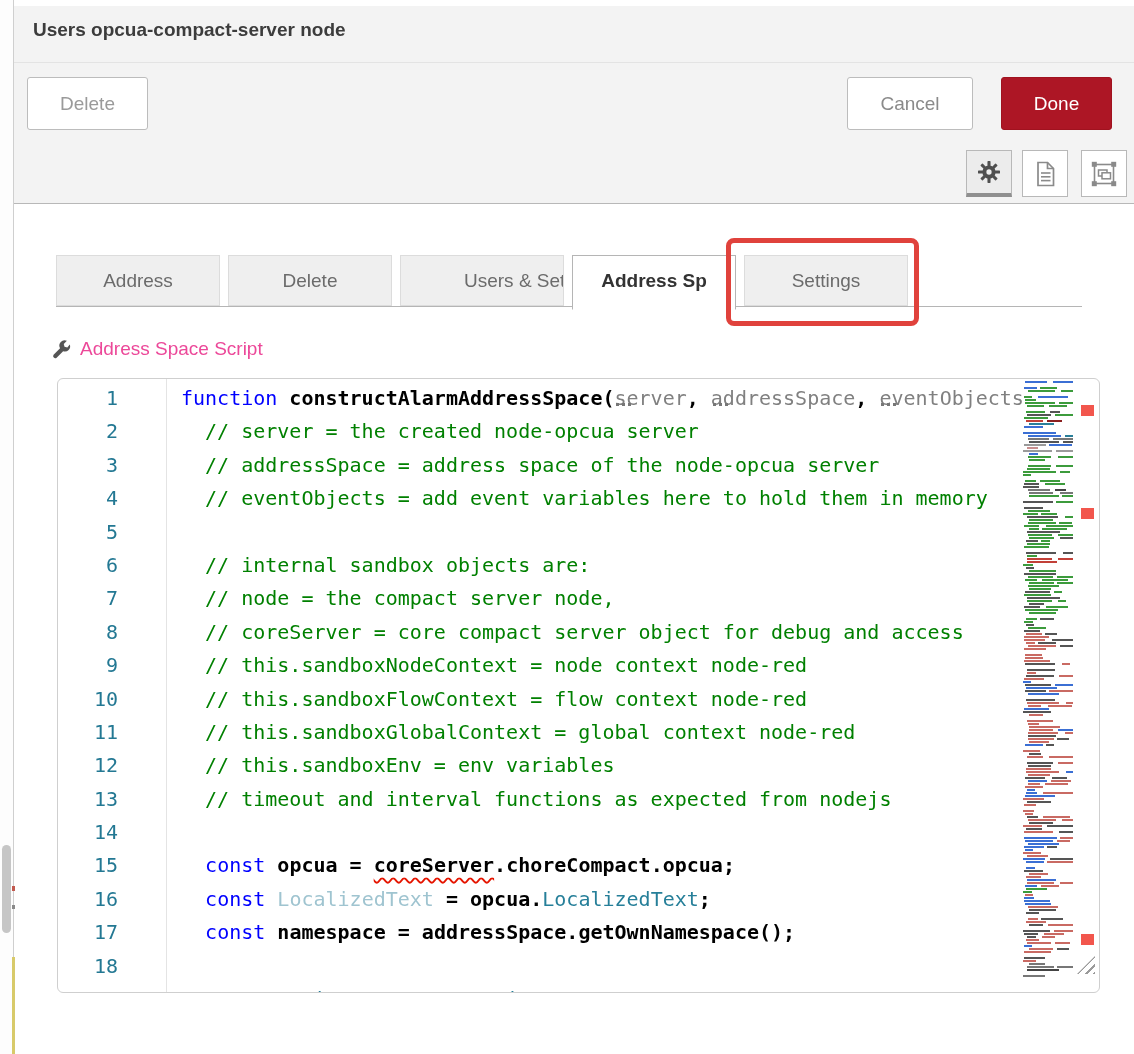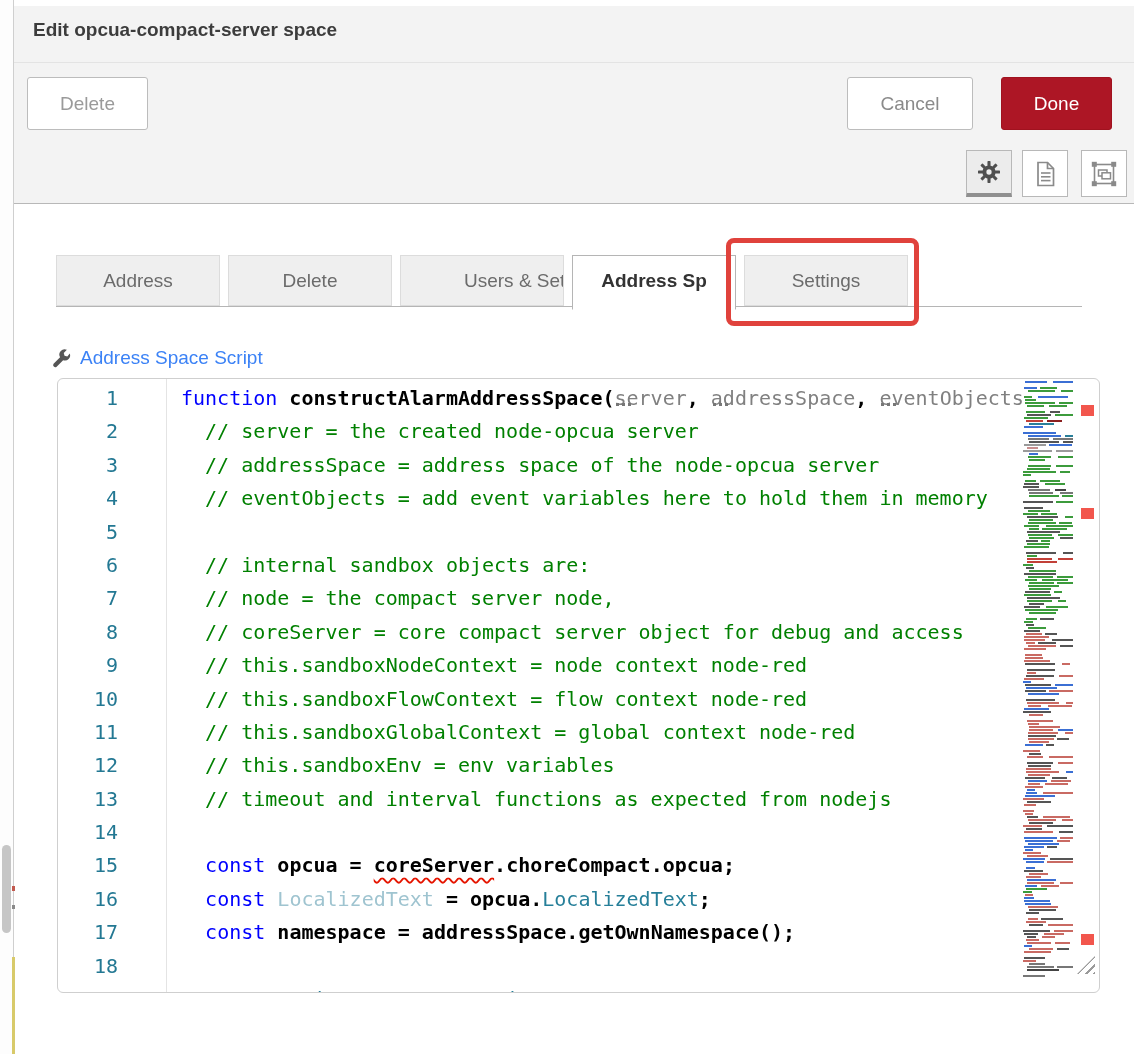--- a/index.html
+++ b/index.html
@@ -37,21 +37,21 @@
   .tabs{position:absolute;left:56px;top:255px;width:1026px;height:52px;display:flex;gap:8px;align-items:flex-start;}
   .tabs .rule{position:absolute;left:0;right:0;top:51px;height:1px;background:#b5b5b5;}
   .tab{width:164px;height:51px;line-height:49px;box-sizing:border-box;text-align:center;font-size:19px;color:#6b6b6b;
        background:#efefef;border:1px solid #dcdcdc;white-space:nowrap;overflow:hidden;cursor:pointer;flex:none;}
   .tab.active{position:relative;z-index:2;height:55px;background:#fff;border:1px solid #b5b5b5;border-bottom:1px solid #fff;
        font-weight:bold;color:#333;}
   .tab.clip-left{text-align:left;padding-left:63px;}
   .annotation{position:absolute;left:726px;top:238px;width:183px;height:78px;border:5px solid #e0423c;border-radius:8px;z-index:6;pointer-events:none;}
 
   
-  .section-label{position:absolute;left:50px;top:347px;display:flex;align-items:center;gap:9px;font-size:19px;color:#3b82f6;}
+  .section-label{position:absolute;left:50px;top:338px;display:flex;align-items:center;gap:9px;font-size:19px;color:#ec4899;}
 
   
   .editor{position:absolute;left:57px;top:378px;width:1041px;height:613px;border:1px solid #cfcfcf;border-radius:6px;
           background:#fff;overflow:hidden;font-family:"DejaVu Sans Mono","Liberation Mono",monospace;}
   .gutter{position:absolute;left:0;top:3px;width:60px;text-align:right;color:#237893;font-size:20px;line-height:33.4px;}
   .gutter div{height:33.4px;}
   .gutline{position:absolute;left:108px;top:0;bottom:0;width:1px;background:#e4e4e4;}
   .codearea{position:absolute;left:109px;top:3px;width:856px;overflow:hidden;font-size:20px;line-height:33.4px;
             white-space:pre;color:#000;}
   .codearea .cl{height:33.4px;padding-left:14px;}
@@ -77,21 +77,21 @@
 <div class="stage">
 
   <div class="leftstrip">
     <div class="lthumb"></div>
   </div>
   <div class="lmark" style="left:12px;top:886px;width:3px;height:5px;background:#c25a4f;"></div>
   <div class="lmark" style="left:12px;top:905px;width:3px;height:4px;background:#8a8a8a;"></div>
   <div class="lmark" style="left:12px;top:957px;width:3px;height:97px;background:#d8ca6a;"></div>
 
   <div class="chrome">
-    <div class="dlg-title">Edit opcua-compact-server space</div>
+    <div class="dlg-title">Users opcua-compact-server node</div>
     <div class="hdr-sep"></div>
   </div>
 
   <div class="btn btn-plain" id="btn-delete">Delete</div>
   <div class="btn btn-plain" id="btn-cancel">Cancel</div>
   <div class="btn" id="btn-done" style="background: rgb(173, 22, 37);">Done</div>
 
 
   <div class="icon-btn" id="ibtn-gear">
     <span>

